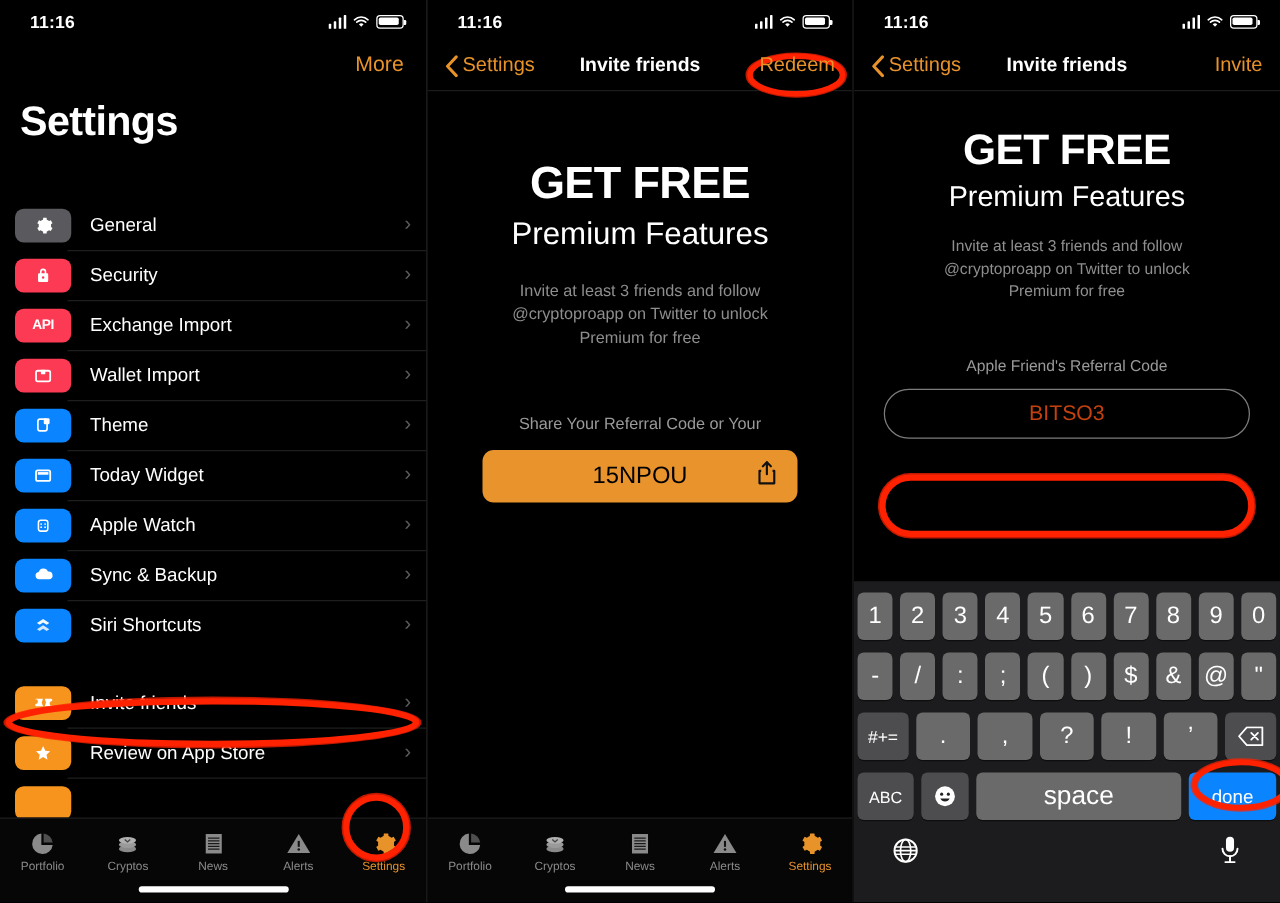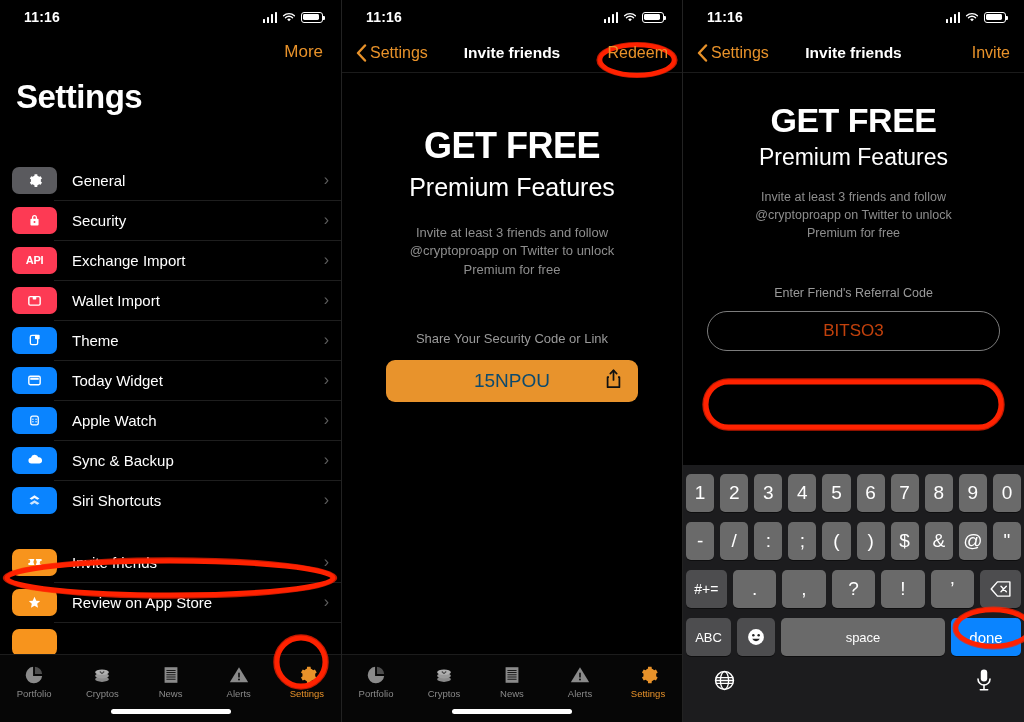--- a/index.html
+++ b/index.html
@@ -93,21 +93,21 @@
   .p3 .promo h1 { font-size: 34px; }
   .p3 .promo h2 { font-size: 23px; margin-top: 4px; }
   .p3 .promo p { font-size: 12.5px; margin-top: 18px; }
 
   
   .share-label { text-align:center; color:#9a9a9a; font-size:13px; margin-top: 52px; }
   .code-btn {
     margin: 14px 44px 0 44px; height: 42px; background:#e8932c; border-radius:9px;
     display:flex; align-items:center; justify-content:center; position:relative;
   }
-  .code-btn .code { color:#0c4a6e; font-size:19px; font-weight:500; }
+  .code-btn .code { color:#000000; font-size:19px; font-weight:500; }
   .share-ico { position:absolute; right:16px; top:50%; transform:translateY(-50%); }
 
   
   .ref-label { text-align:center; color:#9a9a9a; font-size:12.5px; margin-top: 44px; }
   .ref-input {
     margin: 11px 24px 0 24px; height: 40px; border:1.5px solid #7c7c7c; border-radius:20px;
     display:flex; align-items:center; justify-content:center;
   }
   .ref-input .val { color:#c2410c; font-size:17px; }
 
@@ -121,21 +121,21 @@
   .key {
     background:#6a6a6a; border-radius:5px; height:38px;
     display:flex; align-items:center; justify-content:center;
     color:#fff; font-size:19px; box-shadow:0 1px 0 rgba(0,0,0,.5);
   }
   .krow.r1 .key, .krow.r2 .key { width: 29.5px; }
   .krow.r3 .key { width: 48px; }
   .krow.r3 .key.mod { width: 45px; background:#4d4d4f; font-size:14px; }
   .krow.r4 .key.abc { width: 45px; background:#4d4d4f; font-size:13px; }
   .krow.r4 .key.emoji { width: 38px; background:#4d4d4f; font-size:17px; }
-  .krow.r4 .key.space { flex:1; max-width:164px; font-size:13px; }
+  .krow.r4 .key.space { flex:1; max-width:164px; font-size:21px; }
   .krow.r4 .key.done { width: 70px; background:#0a84ff; font-size:15px; }
   .kb-bottom { display:flex; align-items:center; justify-content:space-between; padding: 12px 30px 0 30px; }
   .kb-bottom svg { display:block; }
 
   
   .annot { position:absolute; pointer-events:none; }
   .annot svg { display:block; overflow:visible; }
 </style>
 </head>
 <body>
@@ -397,21 +397,21 @@
         <ellipse cx="42" cy="20" rx="39.5" ry="17" fill="none" stroke="#ff2200" stroke-width="2.2" opacity=".75"></ellipse>
       </svg>
     </div>
 
     <div class="promo">
       <h1>GET FREE</h1>
       <h2>Premium Features</h2>
       <p style="padding:0 42px;">Invite at least 3 friends and follow @cryptoproapp on Twitter to unlock Premium for free</p>
     </div>
 
-    <div class="share-label">Share Your Security Code or Link</div>
+    <div class="share-label">Share Your Referral Code or Your</div>
 
     <div class="code-btn">
       <span class="code">15NPOU</span>
       <span class="share-ico">
         <svg width="17" height="20" viewBox="0 0 18 22">
           <path d="M9 1.5 V12" stroke="#111" stroke-width="1.9" fill="none" stroke-linecap="round"></path>
           <path d="M5.5 5 9 1.5 12.5 5" stroke="#111" stroke-width="1.9" fill="none" stroke-linecap="round" stroke-linejoin="round"></path>
           <path d="M4 9H2.5v11h13V9H14" stroke="#111" stroke-width="1.9" fill="none" stroke-linejoin="round"></path>
         </svg>
       </span>
@@ -497,21 +497,21 @@
       <div class="nav-action">Invite</div>
     </div>
     <div class="nav-sep"></div>
 
     <div class="promo">
       <h1>GET FREE</h1>
       <h2>Premium Features</h2>
       <p style="padding:0 48px;">Invite at least 3 friends and follow @cryptoproapp on Twitter to unlock Premium for free</p>
     </div>
 
-    <div class="ref-label">Enter Friend's Referral Code</div>
+    <div class="ref-label">Apple Friend's Referral Code</div>
     <div class="ref-input">
       <span class="val">BITSO3</span>
     </div>
 
     <div class="annot" style="left:18px; top:377px; width:305px; height:55px;">
       <svg width="305" height="55" viewBox="0 0 305 55">
         <rect x="5" y="5" width="295" height="45" rx="22.5" fill="none" stroke="#ff2200" stroke-width="5"></rect>
         <rect x="2.5" y="2.5" width="300" height="50" rx="25" fill="none" stroke="#ff2200" stroke-width="2.4" opacity=".75"></rect>
       </svg>
     </div>

